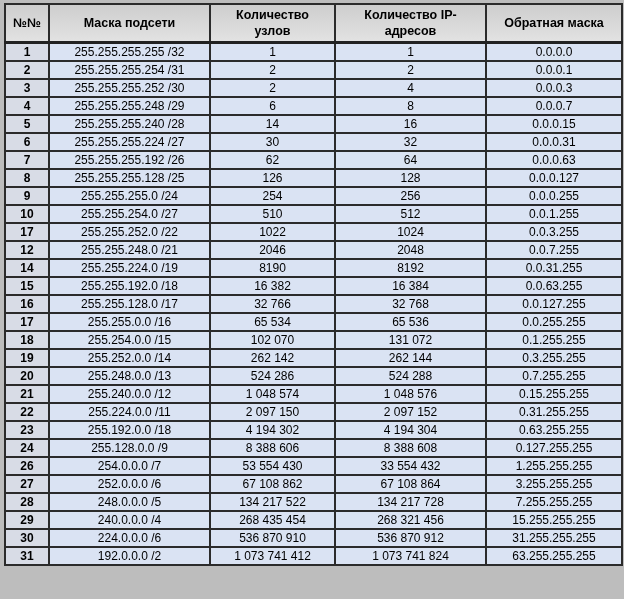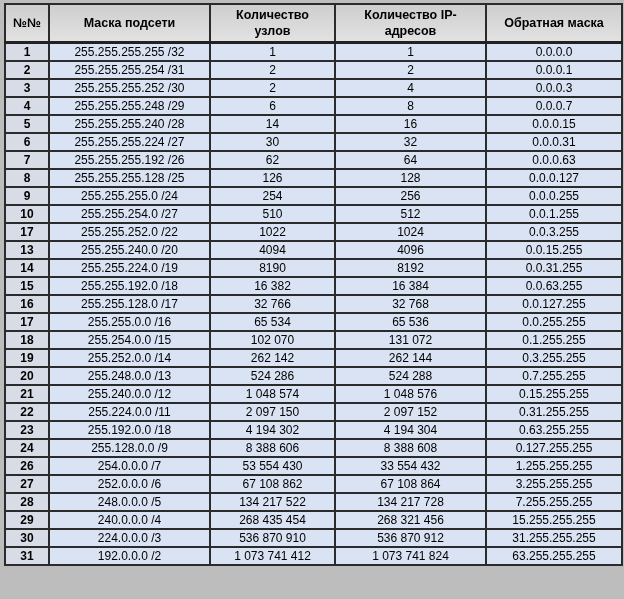--- a/index.html
+++ b/index.html
@@ -167,28 +167,28 @@
   </tr>
 
   <tr>
     <td class="numcol">17</td>
     <td>255.255.252.0 /22</td>
     <td>1022</td>
     <td>1024</td>
     <td>0.0.3.255</td>
   </tr>
 
-
-  <tr>
-    <td class="numcol">13</td>
-    <td>255.255.240.0 /20</td>
-    <td>4094</td>
-    <td>4096</td>
-    <td>0.0.15.255</td>
-  </tr>
+  <tr>
+    <td class="numcol">12</td>
+    <td>255.255.248.0 /21</td>
+    <td>2046</td>
+    <td>2048</td>
+    <td>0.0.7.255</td>
+  </tr>
+
 
   <tr>
     <td class="numcol">14</td>
     <td>255.255.224.0 /19</td>
     <td>8190</td>
     <td>8192</td>
     <td>0.0.31.255</td>
   </tr>
 
   <tr>
@@ -299,21 +299,21 @@
   <tr>
     <td class="numcol">29</td>
     <td>240.0.0.0 /4</td>
     <td>268 435 454</td>
     <td>268 321 456</td>
     <td>15.255.255.255</td>
   </tr>
 
   <tr>
     <td class="numcol">30</td>
-    <td>224.0.0.0 /3</td>
+    <td>224.0.0.0 /6</td>
     <td>536 870 910</td>
     <td>536 870 912</td>
     <td>31.255.255.255</td>
   </tr>
 
   <tr>
     <td class="numcol">31</td>
     <td>192.0.0.0 /2</td>
     <td>1 073 741 412</td>
     <td>1 073 741 824</td>

